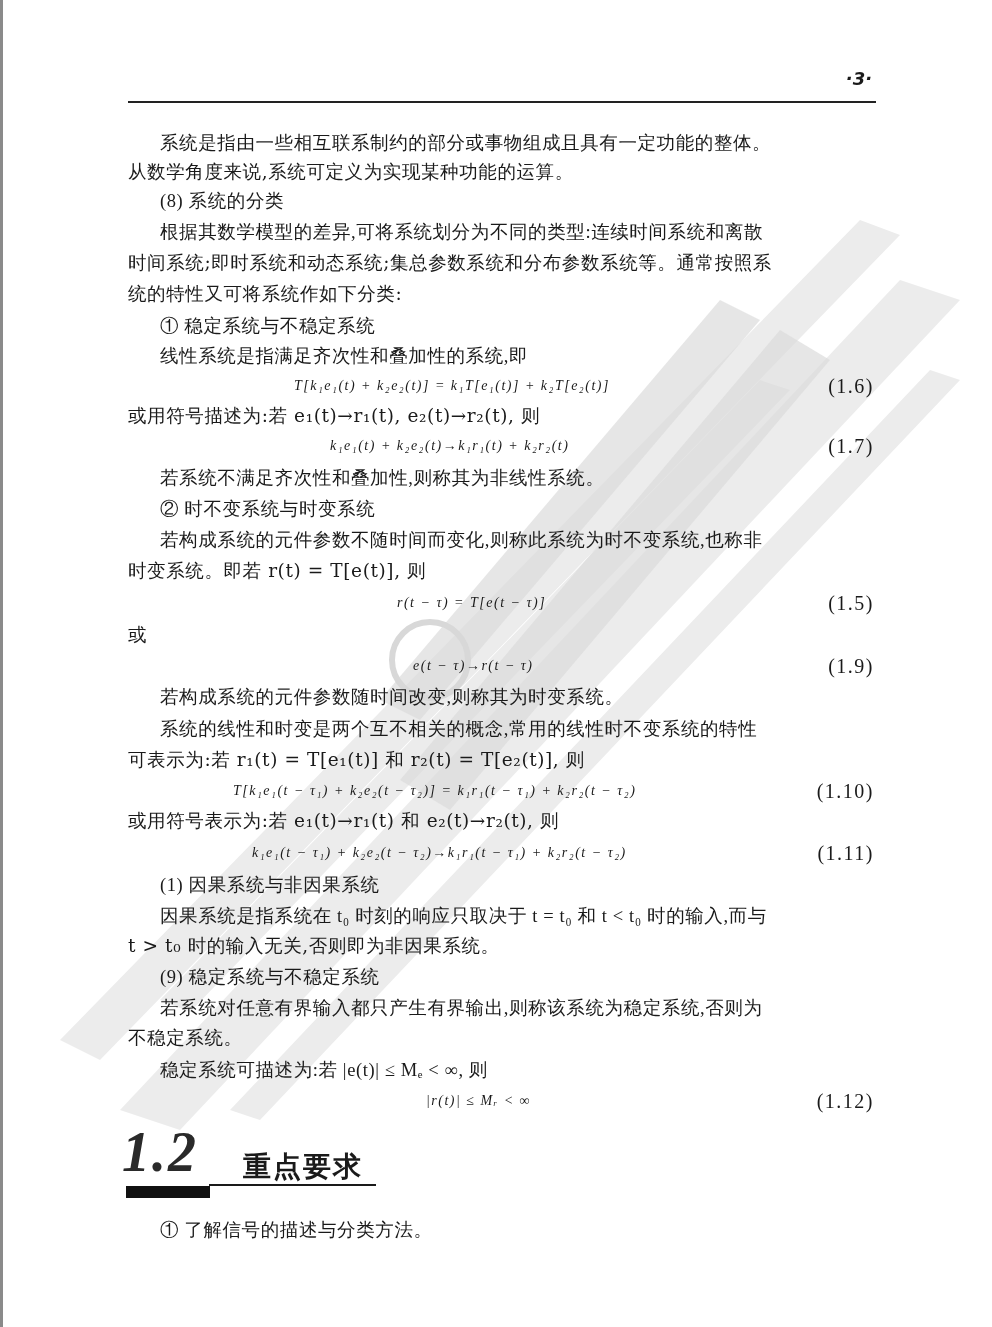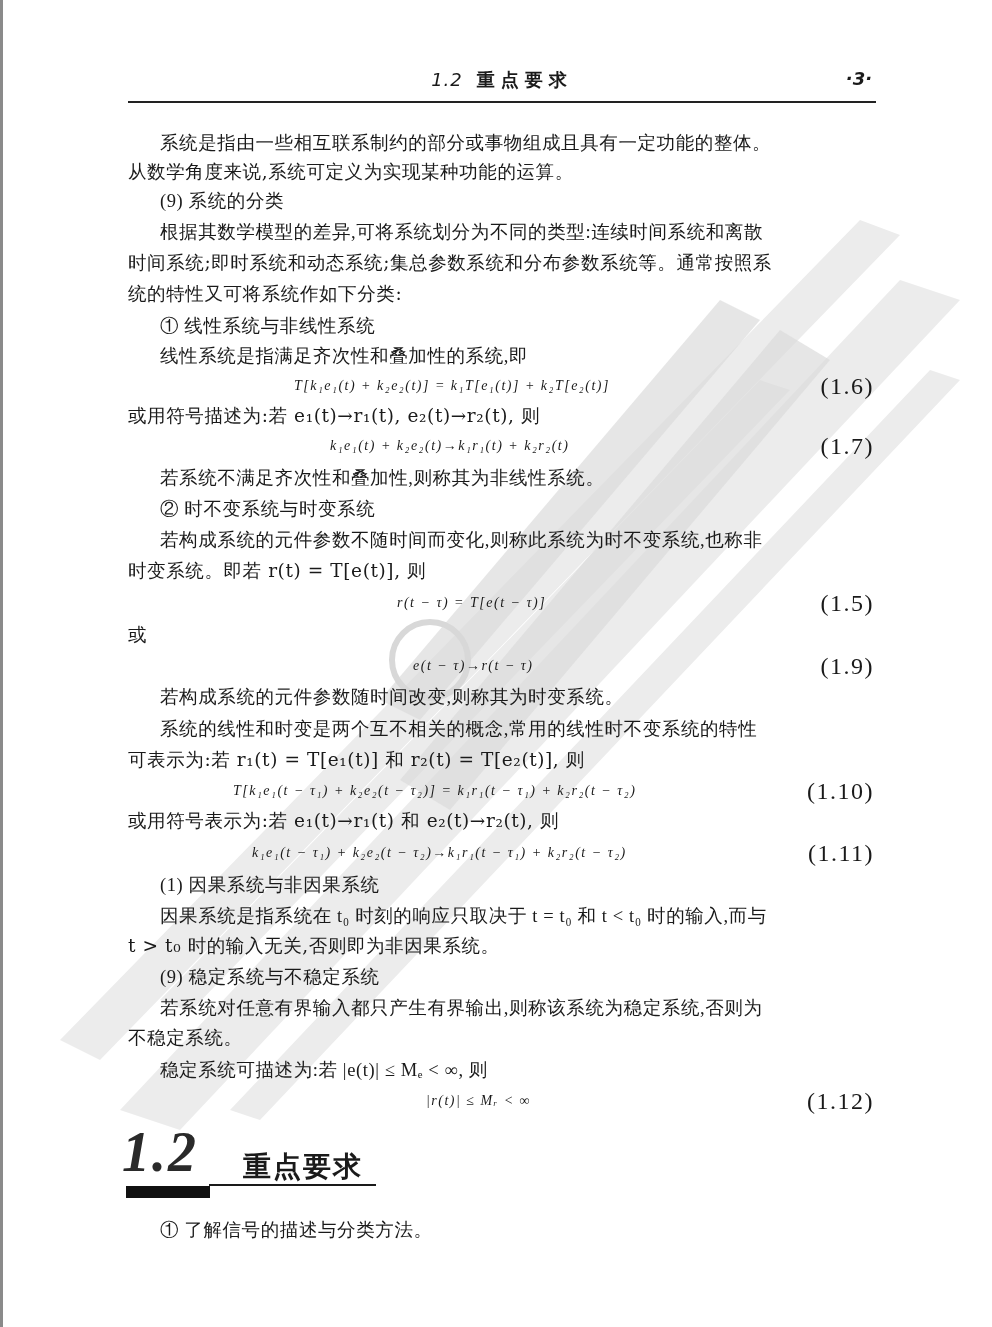--- a/index.html
+++ b/index.html
@@ -13,21 +13,21 @@
   .running-head .title .cn { font-style: normal; font-weight: bold; letter-spacing: 6px; margin-left: 14px; }
   .running-head .pageno { position: absolute; right: 4px; top: 0;
         font-family: "DejaVu Sans", "Liberation Sans", sans-serif; font-size: 18px; font-weight: bold; font-style: italic; }
   .head-rule { position: absolute; top: 101px; left: 128px; width: 748px; height: 2px; background: #222; }
 
   .line { position: absolute; font-size: 18.5px; line-height: 26px; white-space: nowrap; letter-spacing: 0.6px; }
   .full { left: 128px; }
   .ind { left: 160px; font-family: Liberation Serif, serif; }
   .eq { font-family: "Liberation Serif", "DejaVu Serif", serif; font-style: italic; font-size: 14px; letter-spacing: 1.5px; }
   .eqnum { position: absolute; right: 118px; font-family: "Liberation Serif", "DejaVu Serif", serif;
-           font-size: 24px; letter-spacing: 1.5px; }
+           font-size: 20px; letter-spacing: 1.5px; }
 
   .section-num { position: absolute; left: 122px; top: 1122px; font-family: "Liberation Serif", "DejaVu Serif", serif;
         font-weight: bold; font-style: italic; font-size: 56px; line-height: 60px; color: #2a2a2a; letter-spacing: 2px; }
   .section-title { position: absolute; left: 243px; top: 1150px; font-family: "DejaVu Sans", "Liberation Sans", sans-serif;
         font-size: 28px; line-height: 34px; font-weight: bold; color: #1a1a1a; letter-spacing: 2px; }
   .section-rule { position: absolute; left: 209px; top: 1184px; width: 167px; height: 2px; background: #1a1a1a; }
   .section-bar { position: absolute; left: 126px; top: 1186px; width: 84px; height: 12px; background: #111; }
 </style>
 </head>
 <body>
@@ -42,34 +42,31 @@
     <polygon points="160,1000 760,380 790,390 190,1012"></polygon>
   </g>
   <g fill="#dcdcdc" opacity="0.7">
     <polygon points="400,780 780,330 830,360 450,810"></polygon>
     <polygon points="380,700 720,300 760,320 420,720"></polygon>
   </g>
   <circle cx="430" cy="660" r="38" fill="none" stroke="#d8d8d8" stroke-width="6"></circle>
 </svg>
 
 <header class="running-head">
-  <div class="title">
-    <span>1.2</span><span class="cn">重点要求</span>
-  </div>
   <div class="pageno">·3·</div>
 </header>
 <div class="head-rule"></div>
 
 <div class="line ind" style="top:130px">系统是指由一些相互联系制约的部分或事物组成且具有一定功能的整体。</div>
 <div class="line full" style="top:159px">从数学角度来说,系统可定义为实现某种功能的运算。</div>
-<div class="line ind" style="top:188px">(9) 系统的分类</div>
+<div class="line ind" style="top:188px">(8) 系统的分类</div>
 <div class="line ind" style="top:219px">根据其数学模型的差异,可将系统划分为不同的类型:连续时间系统和离散</div>
 <div class="line full" style="top:250px">时间系统;即时系统和动态系统;集总参数系统和分布参数系统等。通常按照系</div>
 <div class="line full" style="top:281px">统的特性又可将系统作如下分类:</div>
-<div class="line ind" style="top:313px">① 线性系统与非线性系统</div>
+<div class="line ind" style="top:313px">① 稳定系统与不稳定系统</div>
 <div class="line ind" style="top:343px">线性系统是指满足齐次性和叠加性的系统,即</div>
 
 <div class="line eq" style="top:373px; left:294px">T[k₁e₁(t) + k₂e₂(t)] = k₁T[e₁(t)] + k₂T[e₂(t)]</div>
 <div class="eqnum line" style="top:373px">(1.6)</div>
 
 <div class="line full" style="top:403px">或用符号描述为:若 e₁(t)→r₁(t), e₂(t)→r₂(t), 则</div>
 
 <div class="line eq" style="top:433px; left:330px">k₁e₁(t) + k₂e₂(t)→k₁r₁(t) + k₂r₂(t)</div>
 <div class="eqnum line" style="top:433px">(1.7)</div>
 

